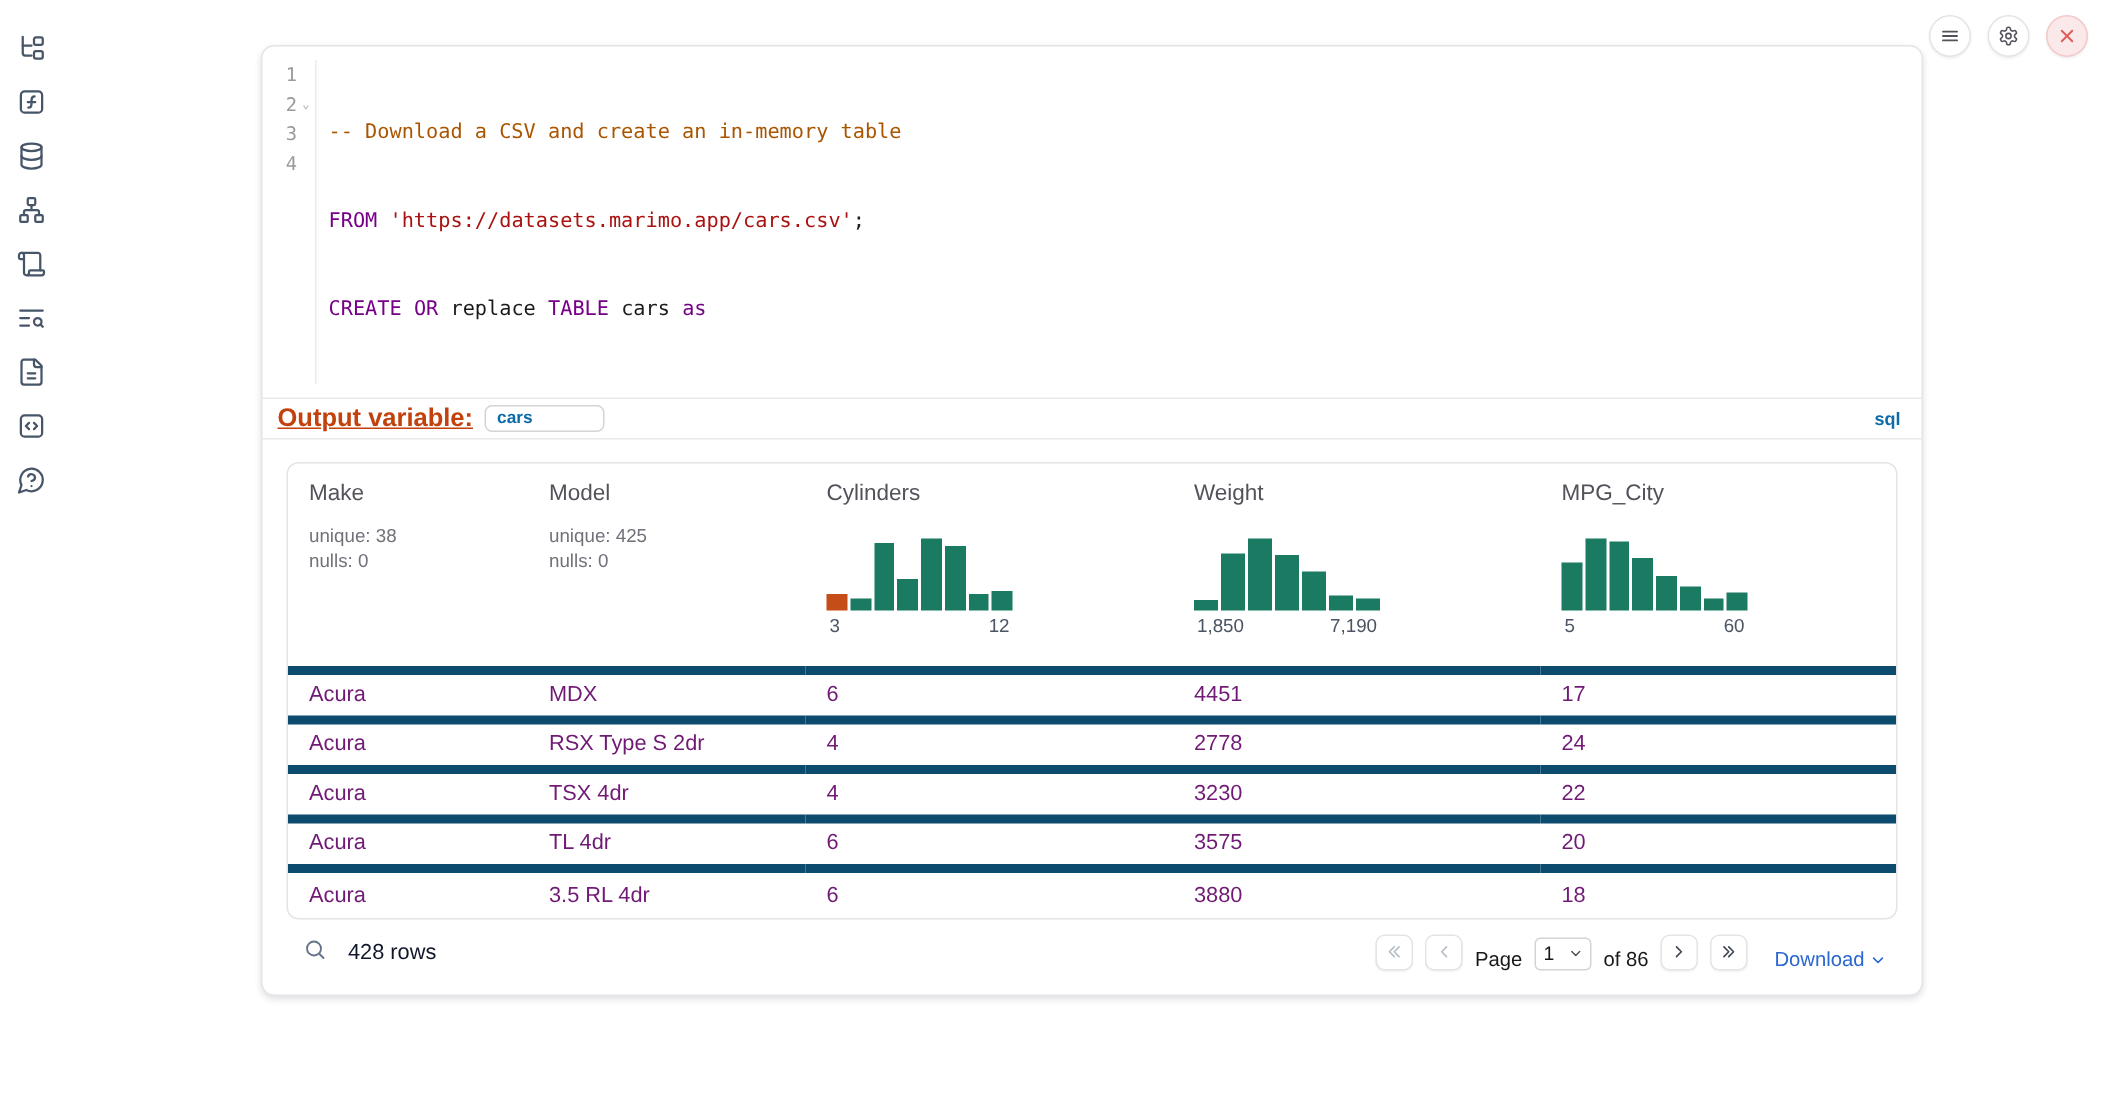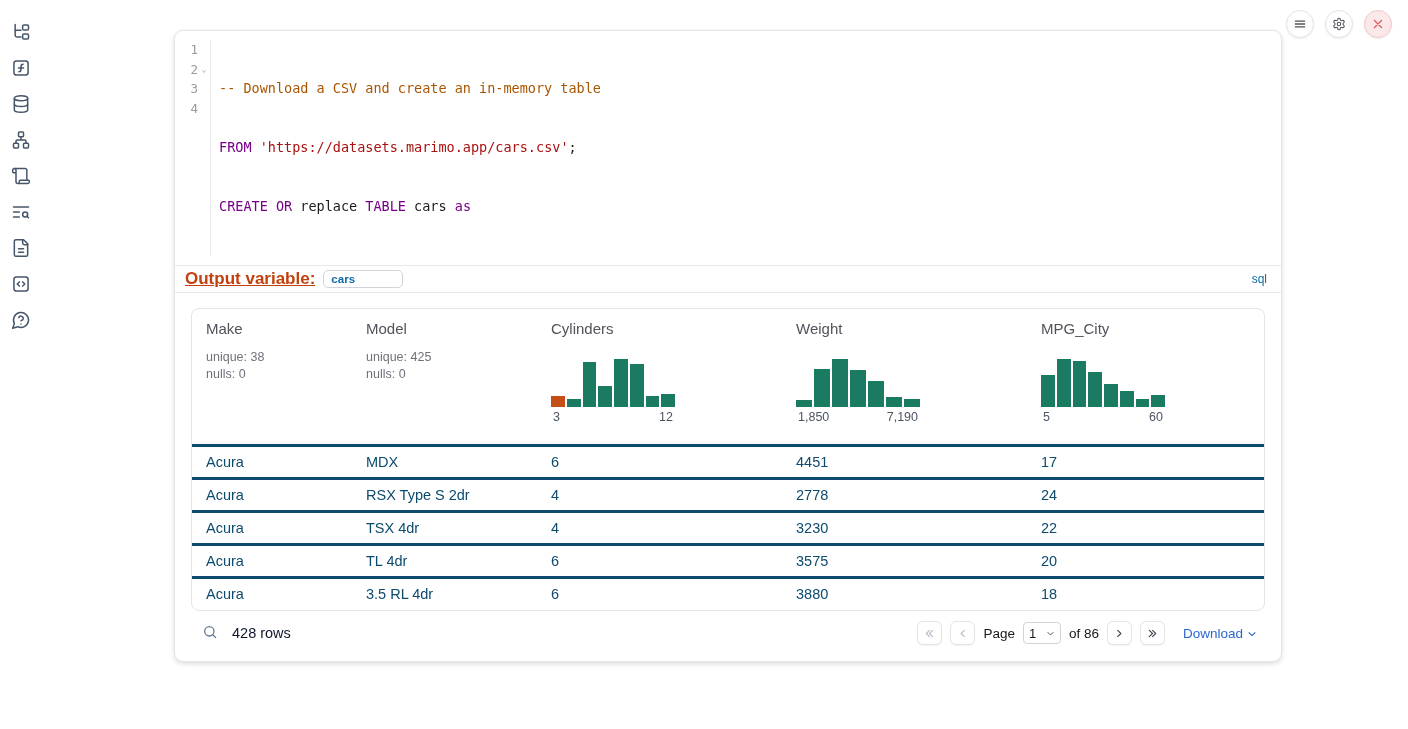--- a/index.html
+++ b/index.html
@@ -39,46 +39,46 @@
   .tk-str { color:#aa1111; }
   .tk-plain { color:#1b1b1b; }
   .divider { height:1px; background:#e8e8ea; }
 
   
   .outvar-row { display:flex; align-items:center; height:26px; padding:0 14px 0 10px; }
   .outvar-label { font-size:17px; font-weight:700; color:#c2410c;text-decoration:underline; }
   .outvar-input { margin-left:8px; width:80px; height:18px; border:1px solid #d4d4d8;
     border-radius:5px; font-size:11.5px; font-weight:700; color:#0d6ba8; padding:0 7px;
     font-family:"Liberation Sans", sans-serif; outline:none; }
-  .lang-badge { margin-left:auto; font-size:12px; font-weight:400; color:#0d6ba8; cursor:pointer; }
+  .lang-badge { margin-left:auto; font-size:12px; font-weight:700; color:#0d6ba8; cursor:pointer; }
 
   
   .output-area { padding:15px 16px 6px; }
   .dtable { border:1px solid #e4e4e7; border-radius:8px; overflow:hidden; }
   table { width:100%; border-collapse:collapse; table-layout:fixed; }
   thead tr { height:123px; }
   th { vertical-align:top; padding:11px 14px 20px; text-align:left; font-weight:400; }
   .th-inner { display:flex; flex-direction:column; height:104px; }
   .col-label { font-size:15px; color:#52525b; }
   .col-stats { margin-top:12px; font-size:12.5px; color:#71717a; line-height:17px; }
   .hist-wrap { margin-top:auto; width:124px; }
   .hist-bars { display:flex; align-items:flex-end; gap:2px; height:48px; }
   .bar { flex:1; background:#1a7a62; }
   .bar.orange { background:#c54d18; }
   .hist-axis { display:flex; justify-content:space-between; font-size:12.5px;
     color:#4b5563; margin-top:3px; padding:0 2px; }
-  tbody td { border-top:3px solid #0c4a6e; padding:0 14px; height:33px;
-    font-size:14.5px; color:#0c4a6e; }
+  tbody td { border-top:6px solid #0c4a6e; padding:0 14px; height:33px;
+    font-size:14.5px; color:#701a75; }
 
   
   .table-footer { display:flex; align-items:center; height:44px; padding:0 8px 0 6px; }
   .search-btn { border:none; background:none; color:#64748b; width:26px; cursor:pointer; }
   .search-btn svg { width:16px; height:16px; }
   .row-count { margin-left:9px; font-size:14.5px; color:#0f172a; }
-  .pager { margin-left:auto; display:flex; align-items:center; gap:8px; }
+  .pager { margin-left:auto; display:flex; align-items:flex-end; gap:8px; }
   .pg-btn { width:25px; height:24px; border:1px solid #e4e4e7; border-radius:6px;
     background:#fff; box-shadow:0 1px 1px rgba(0,0,0,.05); display:flex;
     align-items:center; justify-content:center; color:#3f4754; cursor:pointer; }
   .pg-btn svg { width:11px; height:11px; }
   .pg-btn.disabled { color:#b6bcc6; }
   .flip { transform:scaleX(-1); }
   .page-label, .of-label { font-size:13.5px; color:#18181b; }
   .page-select { width:38px; height:22px; border:1px solid #d4d4d8; border-radius:4px;
     display:flex; align-items:center; justify-content:space-between; padding:0 5px;
     font-size:13px; color:#18181b; background:#fff; cursor:pointer; }

